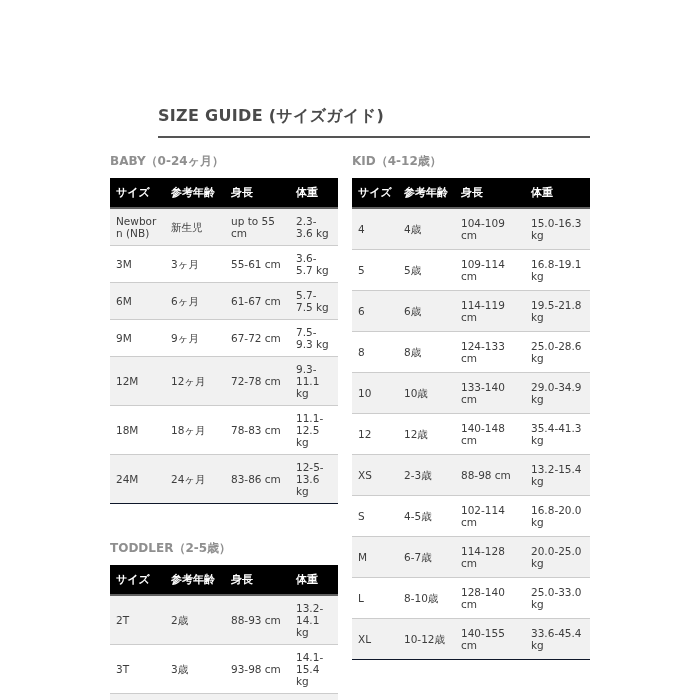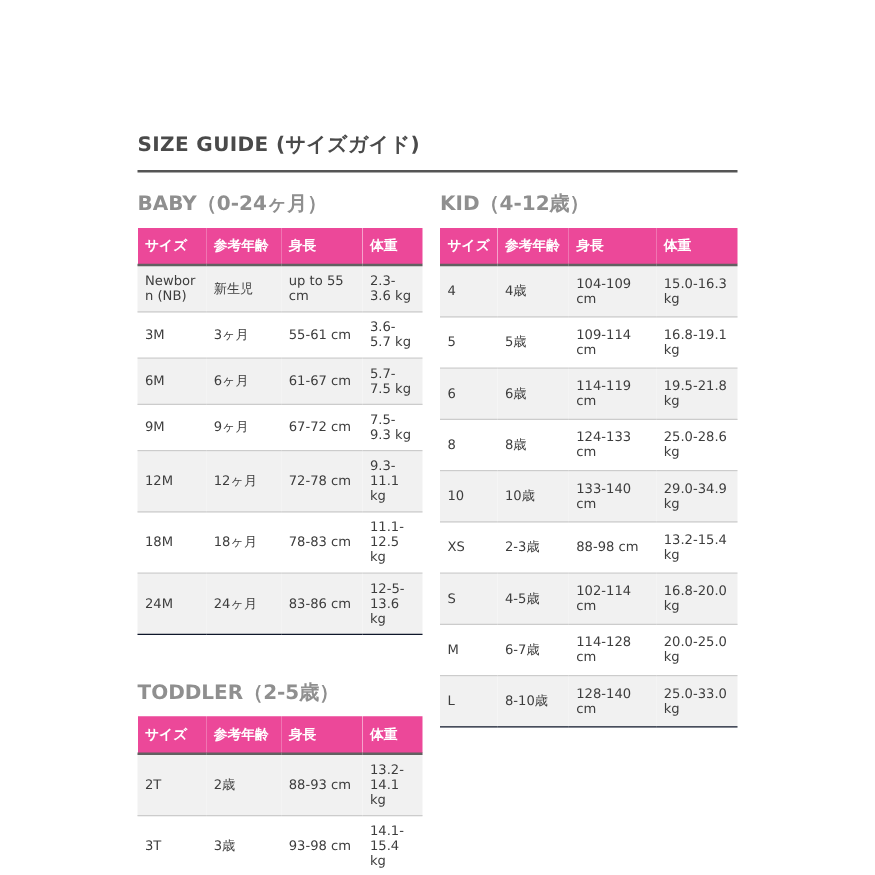--- a/index.html
+++ b/index.html
@@ -11,39 +11,40 @@
     overflow:hidden;
   }
   .page { position:relative; width:700px; height:700px; background:#fff; }
   .content { position:absolute; left:110px; top:106px; width:480px; }
 
   .title {
     font-size:16px; font-weight:bold; color:#4a4a4a;
     letter-spacing:0.3px;
     padding-bottom:9px;
     border-bottom:2px solid #555;
+    margin-left:48px;
   }
 
   .columns { display:flex; gap:14px; align-items:flex-start; }
   .col-left  { width:228px; }
   .col-right { width:238px; }
 
   .section-heading {
-    font-size:16px; font-weight:bold; color:#8f8f8f;
+    font-size:12px; font-weight:bold; color:#8f8f8f;
     margin:15px 0 8px 0;
   }
   .section-toddler .section-heading { margin-top:36px; }
 
   table.size-table {
     width:100%;
     border-collapse:collapse;
     table-layout:fixed;
   }
   .size-table th {
-    background:#ec4899; color:#ffffff;
+    background:#000000; color:#ffffff;
     font-size:11px; font-weight:bold; text-align:left;
     padding:7px 6px;
     border-bottom:2px solid #616161;
     white-space:nowrap; overflow:hidden;
   }
   .size-table td {
     font-size:10.5px; color:#3d3d3d;
     padding:6px 6px;
     line-height:12px;
     border-bottom:1px solid #cccccc;
@@ -220,20 +221,26 @@
                   <td>124-133 cm</td>
                   <td>25.0-28.6 kg</td>
                 </tr>
                 <tr>
                   <td>10</td>
                   <td>10歳</td>
                   <td>133-140 cm</td>
                   <td>29.0-34.9 kg</td>
                 </tr>
                 <tr>
+                  <td>12</td>
+                  <td>12歳</td>
+                  <td>140-148 cm</td>
+                  <td>35.4-41.3 kg</td>
+                </tr>
+                <tr>
                   <td>XS</td>
                   <td>2-3歳</td>
                   <td>88-98 cm</td>
                   <td>13.2-15.4 kg</td>
                 </tr>
                 <tr>
                   <td>S</td>
                   <td>4-5歳</td>
                   <td>102-114 cm</td>
                   <td>16.8-20.0 kg</td>
@@ -243,20 +250,26 @@
                   <td>6-7歳</td>
                   <td>114-128 cm</td>
                   <td>20.0-25.0 kg</td>
                 </tr>
                 <tr>
                   <td>L</td>
                   <td>8-10歳</td>
                   <td>128-140 cm</td>
                   <td>25.0-33.0 kg</td>
                 </tr>
+                <tr>
+                  <td>XL</td>
+                  <td>10-12歳</td>
+                  <td>140-155 cm</td>
+                  <td>33.6-45.4 kg</td>
+                </tr>
               </tbody>
           </table>
         </section>
 
       </div>
 
     </div>
 
   </div>
 </div>

